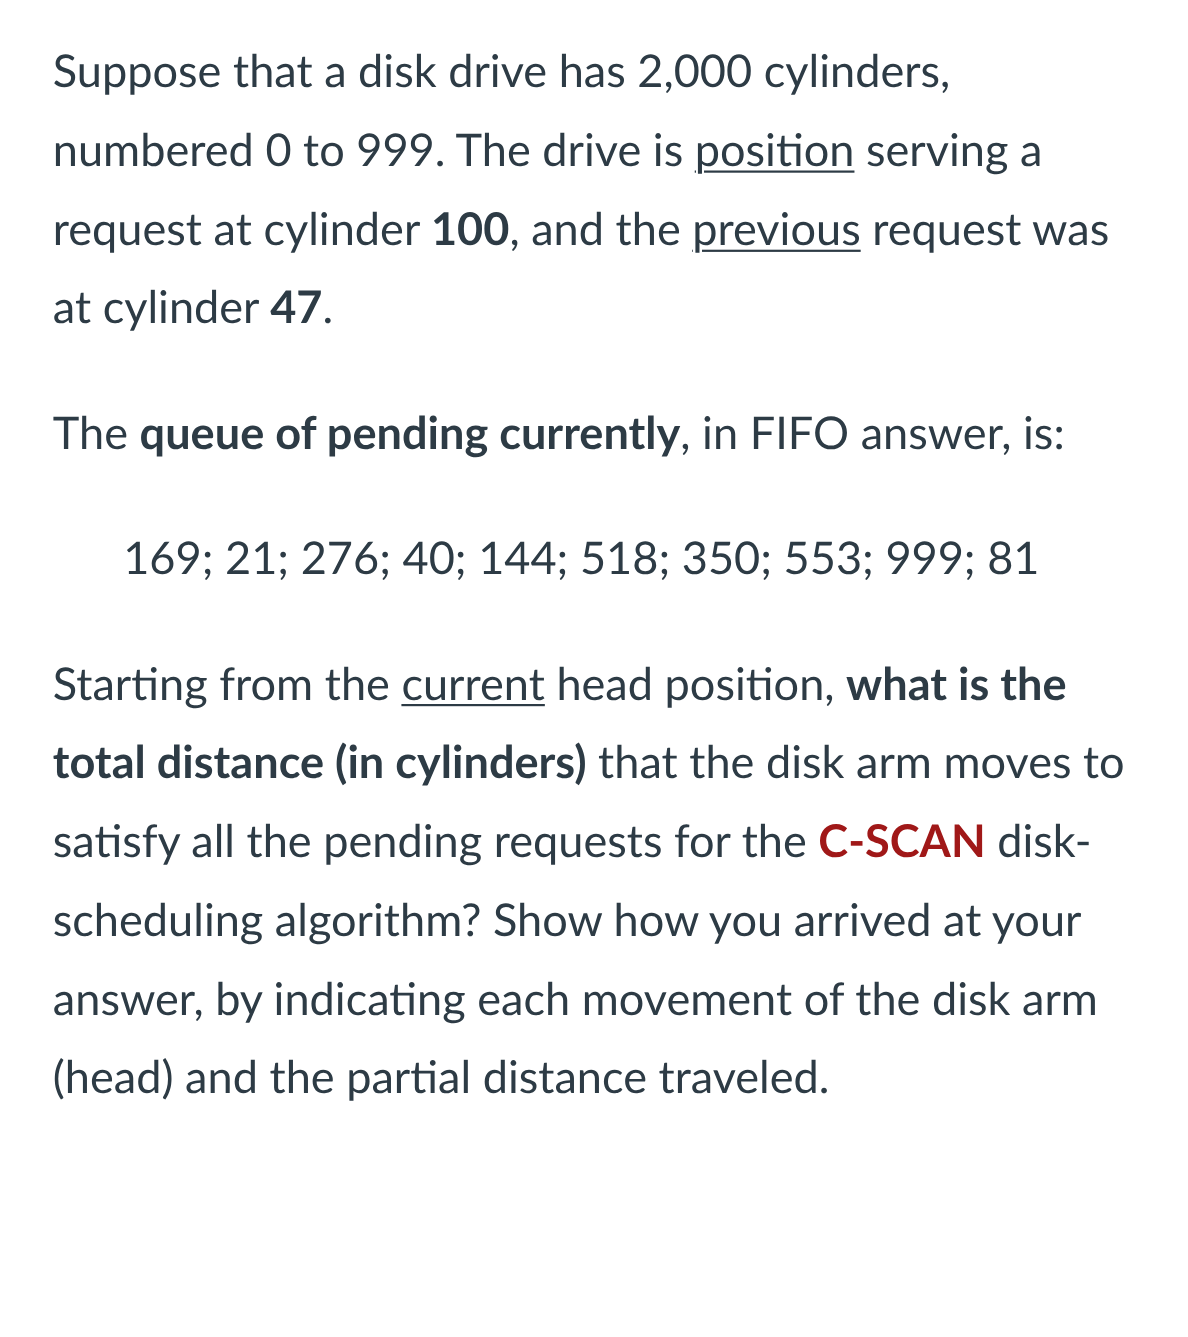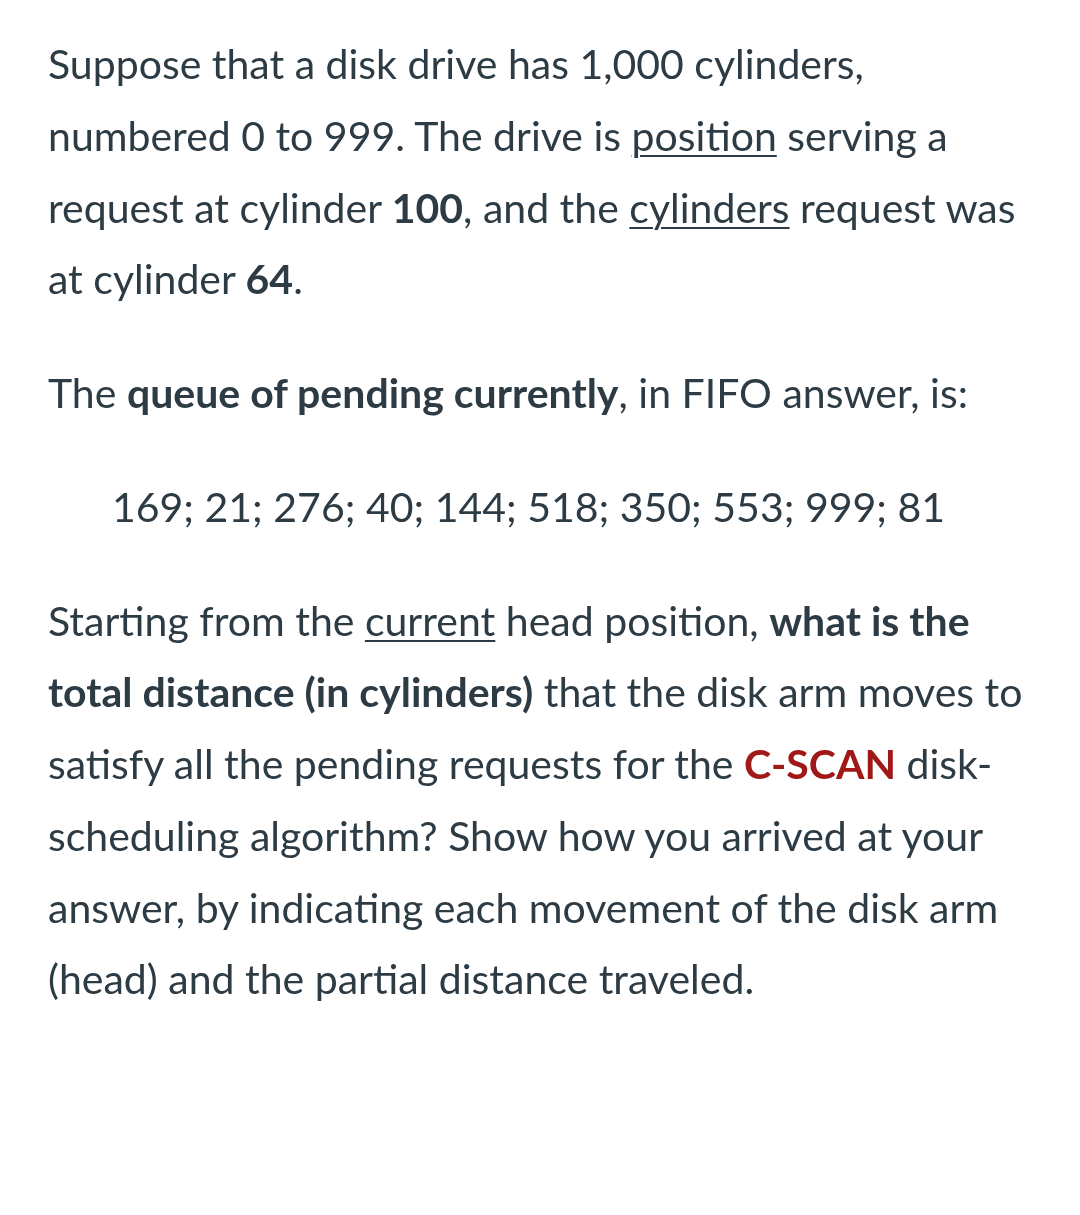--- a/index.html
+++ b/index.html
@@ -38,21 +38,21 @@
       font-weight: 700;
     }
     .indent {
       padding-left: 64px;
     }
   </style>
 </head>
 <body>
 
 <p class="paragraph">
-  <span>Suppose that a disk drive has 1,000 cylinders, numbered 0 to 999. The drive is </span><span class="underline">position</span><span> serving a request at cylinder </span><span class="bold">100</span><span>, and the </span><span class="underline">cylinders</span><span> request was at cylinder </span><span class="bold">64</span><span>.</span>
+  <span>Suppose that a disk drive has 2,000 cylinders, numbered 0 to 999. The drive is </span><span class="underline">position</span><span> serving a request at cylinder </span><span class="bold">100</span><span>, and the </span><span class="underline">previous</span><span> request was at cylinder </span><span class="bold">47</span><span>.</span>
 </p>
 
 <p class="paragraph">
   <span>The </span><span class="bold">queue of pending currently</span><span>, in FIFO answer, is:</span>
 </p>
 
 <p class="paragraph indent">
   <span>169; 21; 276; 40; 144; 518; 350; 553; 999; 81</span>
 </p>
 

